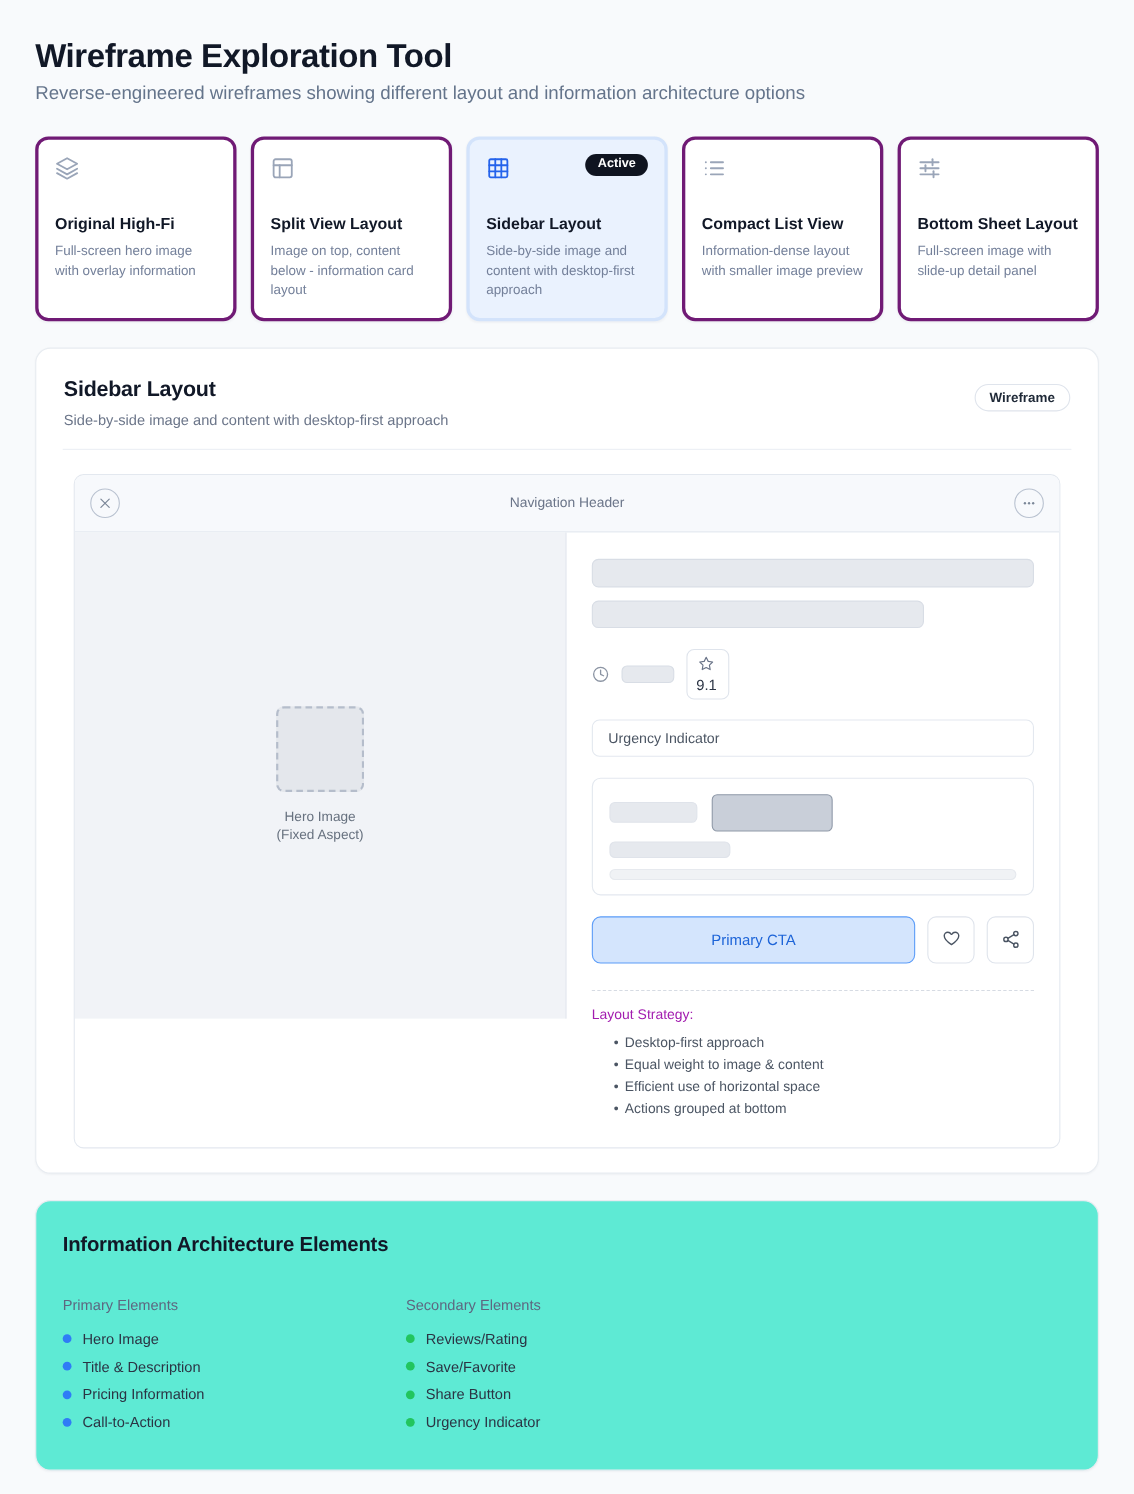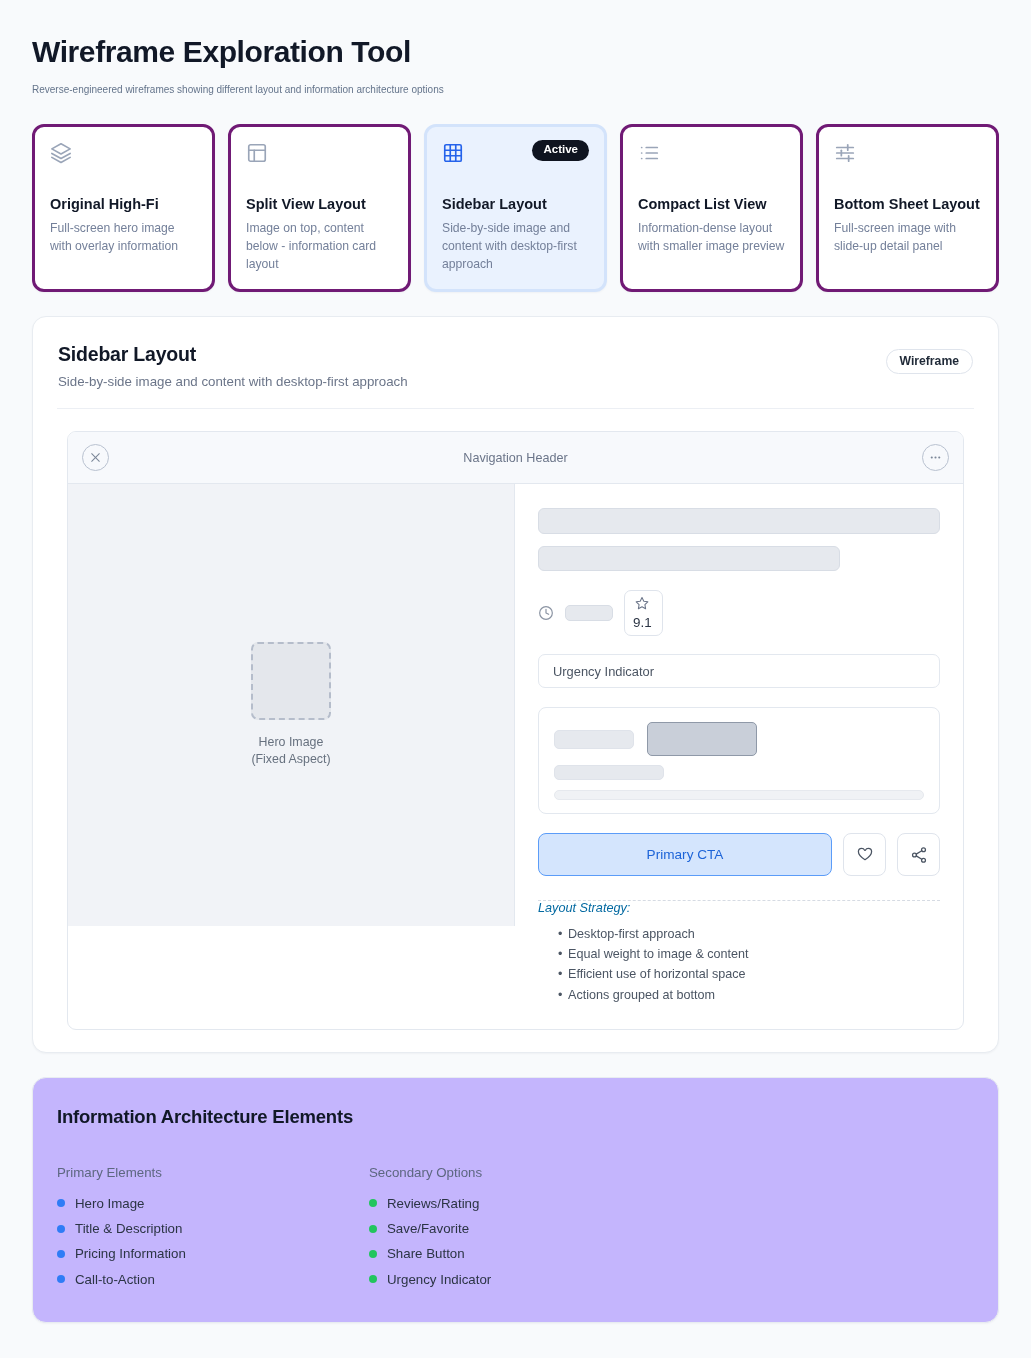--- a/index.html
+++ b/index.html
@@ -15,23 +15,23 @@
   
   .page-title {
     font-size: 30px;
     font-weight: 700;
     color: #111827;
     letter-spacing: -0.4px;
     padding-top: 34px;
     line-height: 1.2;
   }
   .page-subtitle {
-    font-size: 10px;
+    font-size: 17px;
     color: #64748b;
-    margin-top: 13px;
+    margin-top: 3px;
     line-height: 1.4;
   }
 
   
   .options-row {
     display: flex;
     gap: 13px;
     margin-top: 27px;
   }
   .opt-card {
@@ -216,29 +216,29 @@
     border: 1px solid #dfe4ec;
     border-radius: 8px;
     background: #fff;
     display: flex; align-items: center; justify-content: center;
     color: #4b5563;
   }
   .icon-btn svg { width: 18px; height: 18px; display:block; }
 
   .strategy-wrap { margin-top: 24px; }
   .dashed-sep { border-top: 1px dashed #d6dbe3; }
-  .strategy-title { font-size: 12.7px; color: #0369a1; margin-top: 0; font-style: italic; }
+  .strategy-title { font-size: 12.7px; color: #a21caf; margin-top: 14px; }
   .strategy-list { list-style: none; margin-top: 9px; padding-left: 20px; }
   .strategy-list li { font-size: 12.6px; color: #4b5563; line-height: 1.6; position: relative; padding-left: 10px; }
   .strategy-list li:before { content: "•"; position: absolute; left: 0; color: #4b5563; }
   .wf-bottom-pad { height: 24px; }
 
   
   .ia-panel {
-    background: #c4b5fd;
+    background: #5eead4;
     border: 1px solid #e8ecf1;
     border-radius: 14px;
     margin-top: 24px;
     padding: 28px 24px 30px 24px;
     box-shadow: 0 1px 2px rgba(16,24,40,0.04);
   }
   .ia-title { font-size: 18.5px; font-weight: 700; color: #111827; letter-spacing: -0.2px; }
   .ia-cols { display: flex; margin-top: 37px; }
   .ia-col { width: 312px; }
   .ia-col-title { font-size: 13.3px; color: #5d6780; font-weight: 400; }
@@ -468,21 +468,21 @@
               <span>Pricing Information</span>
             </li>
           <li>
               <span class="dot" style="background:#2f7cf6"></span>
               <span>Call-to-Action</span>
             </li>
         </ul>
       </div>
 
       <div class="ia-col">
-        <div class="ia-col-title">Secondary Options</div>
+        <div class="ia-col-title">Secondary Elements</div>
         <ul class="ia-list">
           <li>
               <span class="dot" style="background:#22c55e"></span>
               <span>Reviews/Rating</span>
             </li>
           <li>
               <span class="dot" style="background:#22c55e"></span>
               <span>Save/Favorite</span>
             </li>
           <li>

